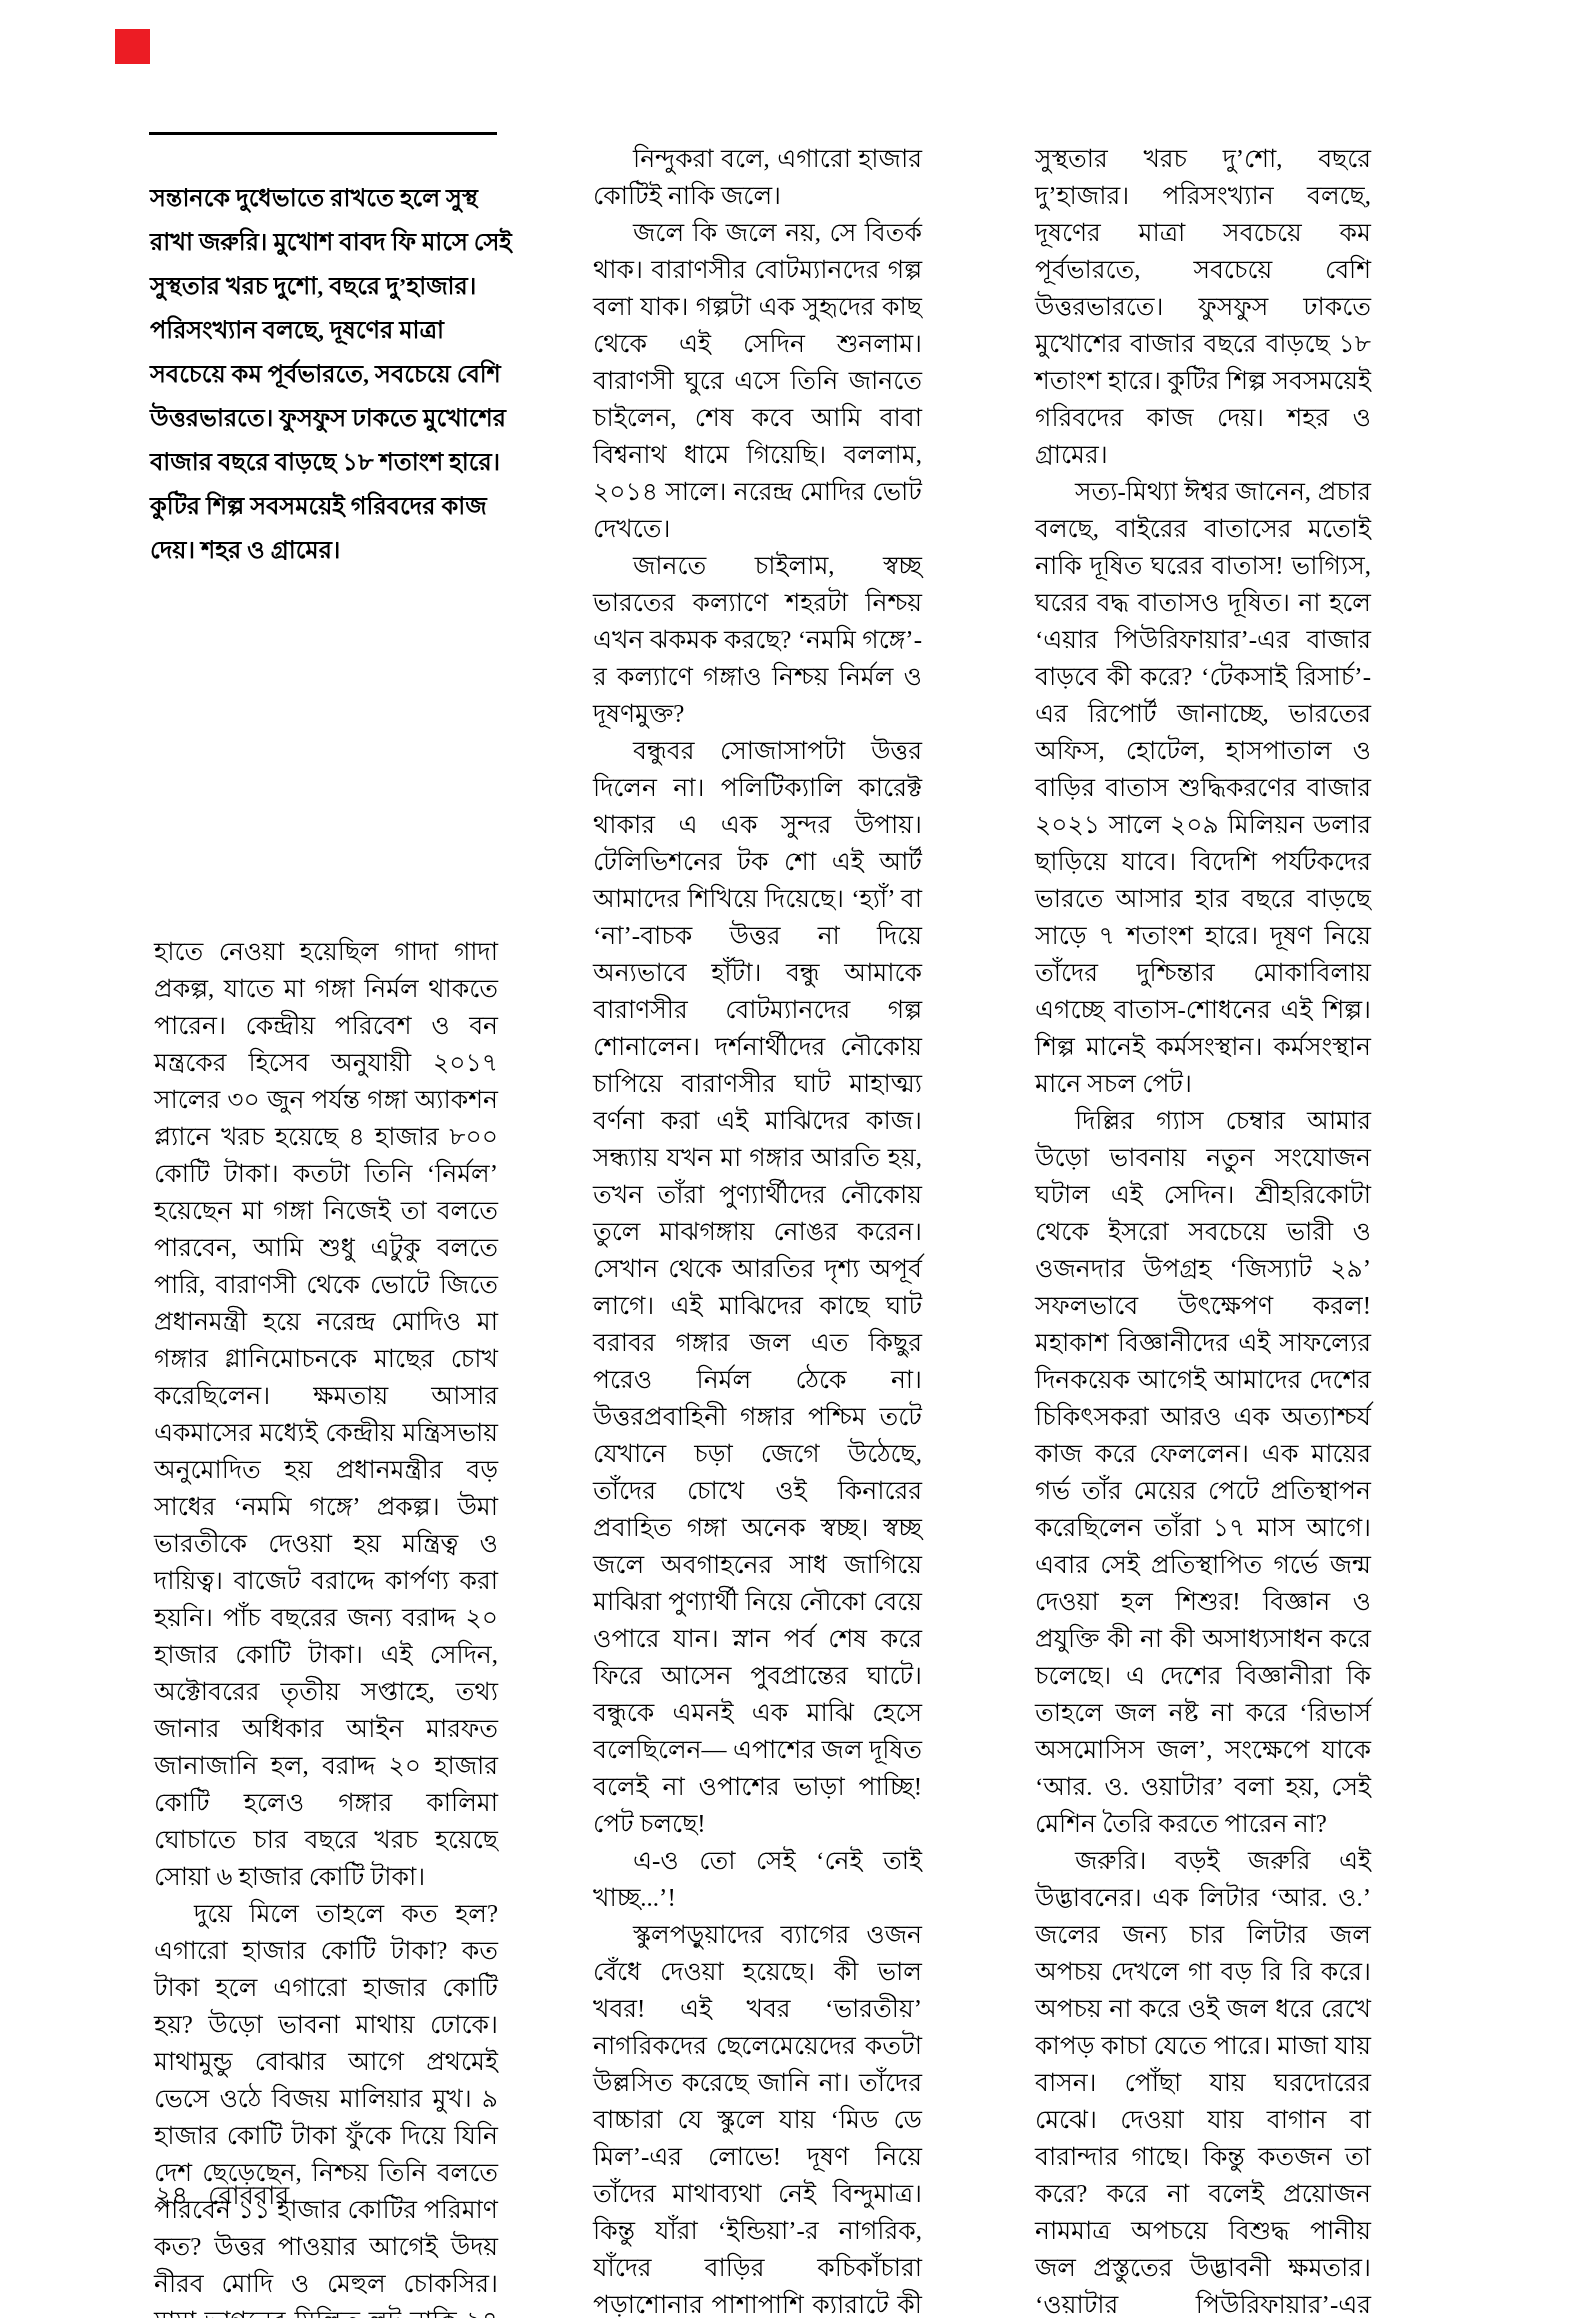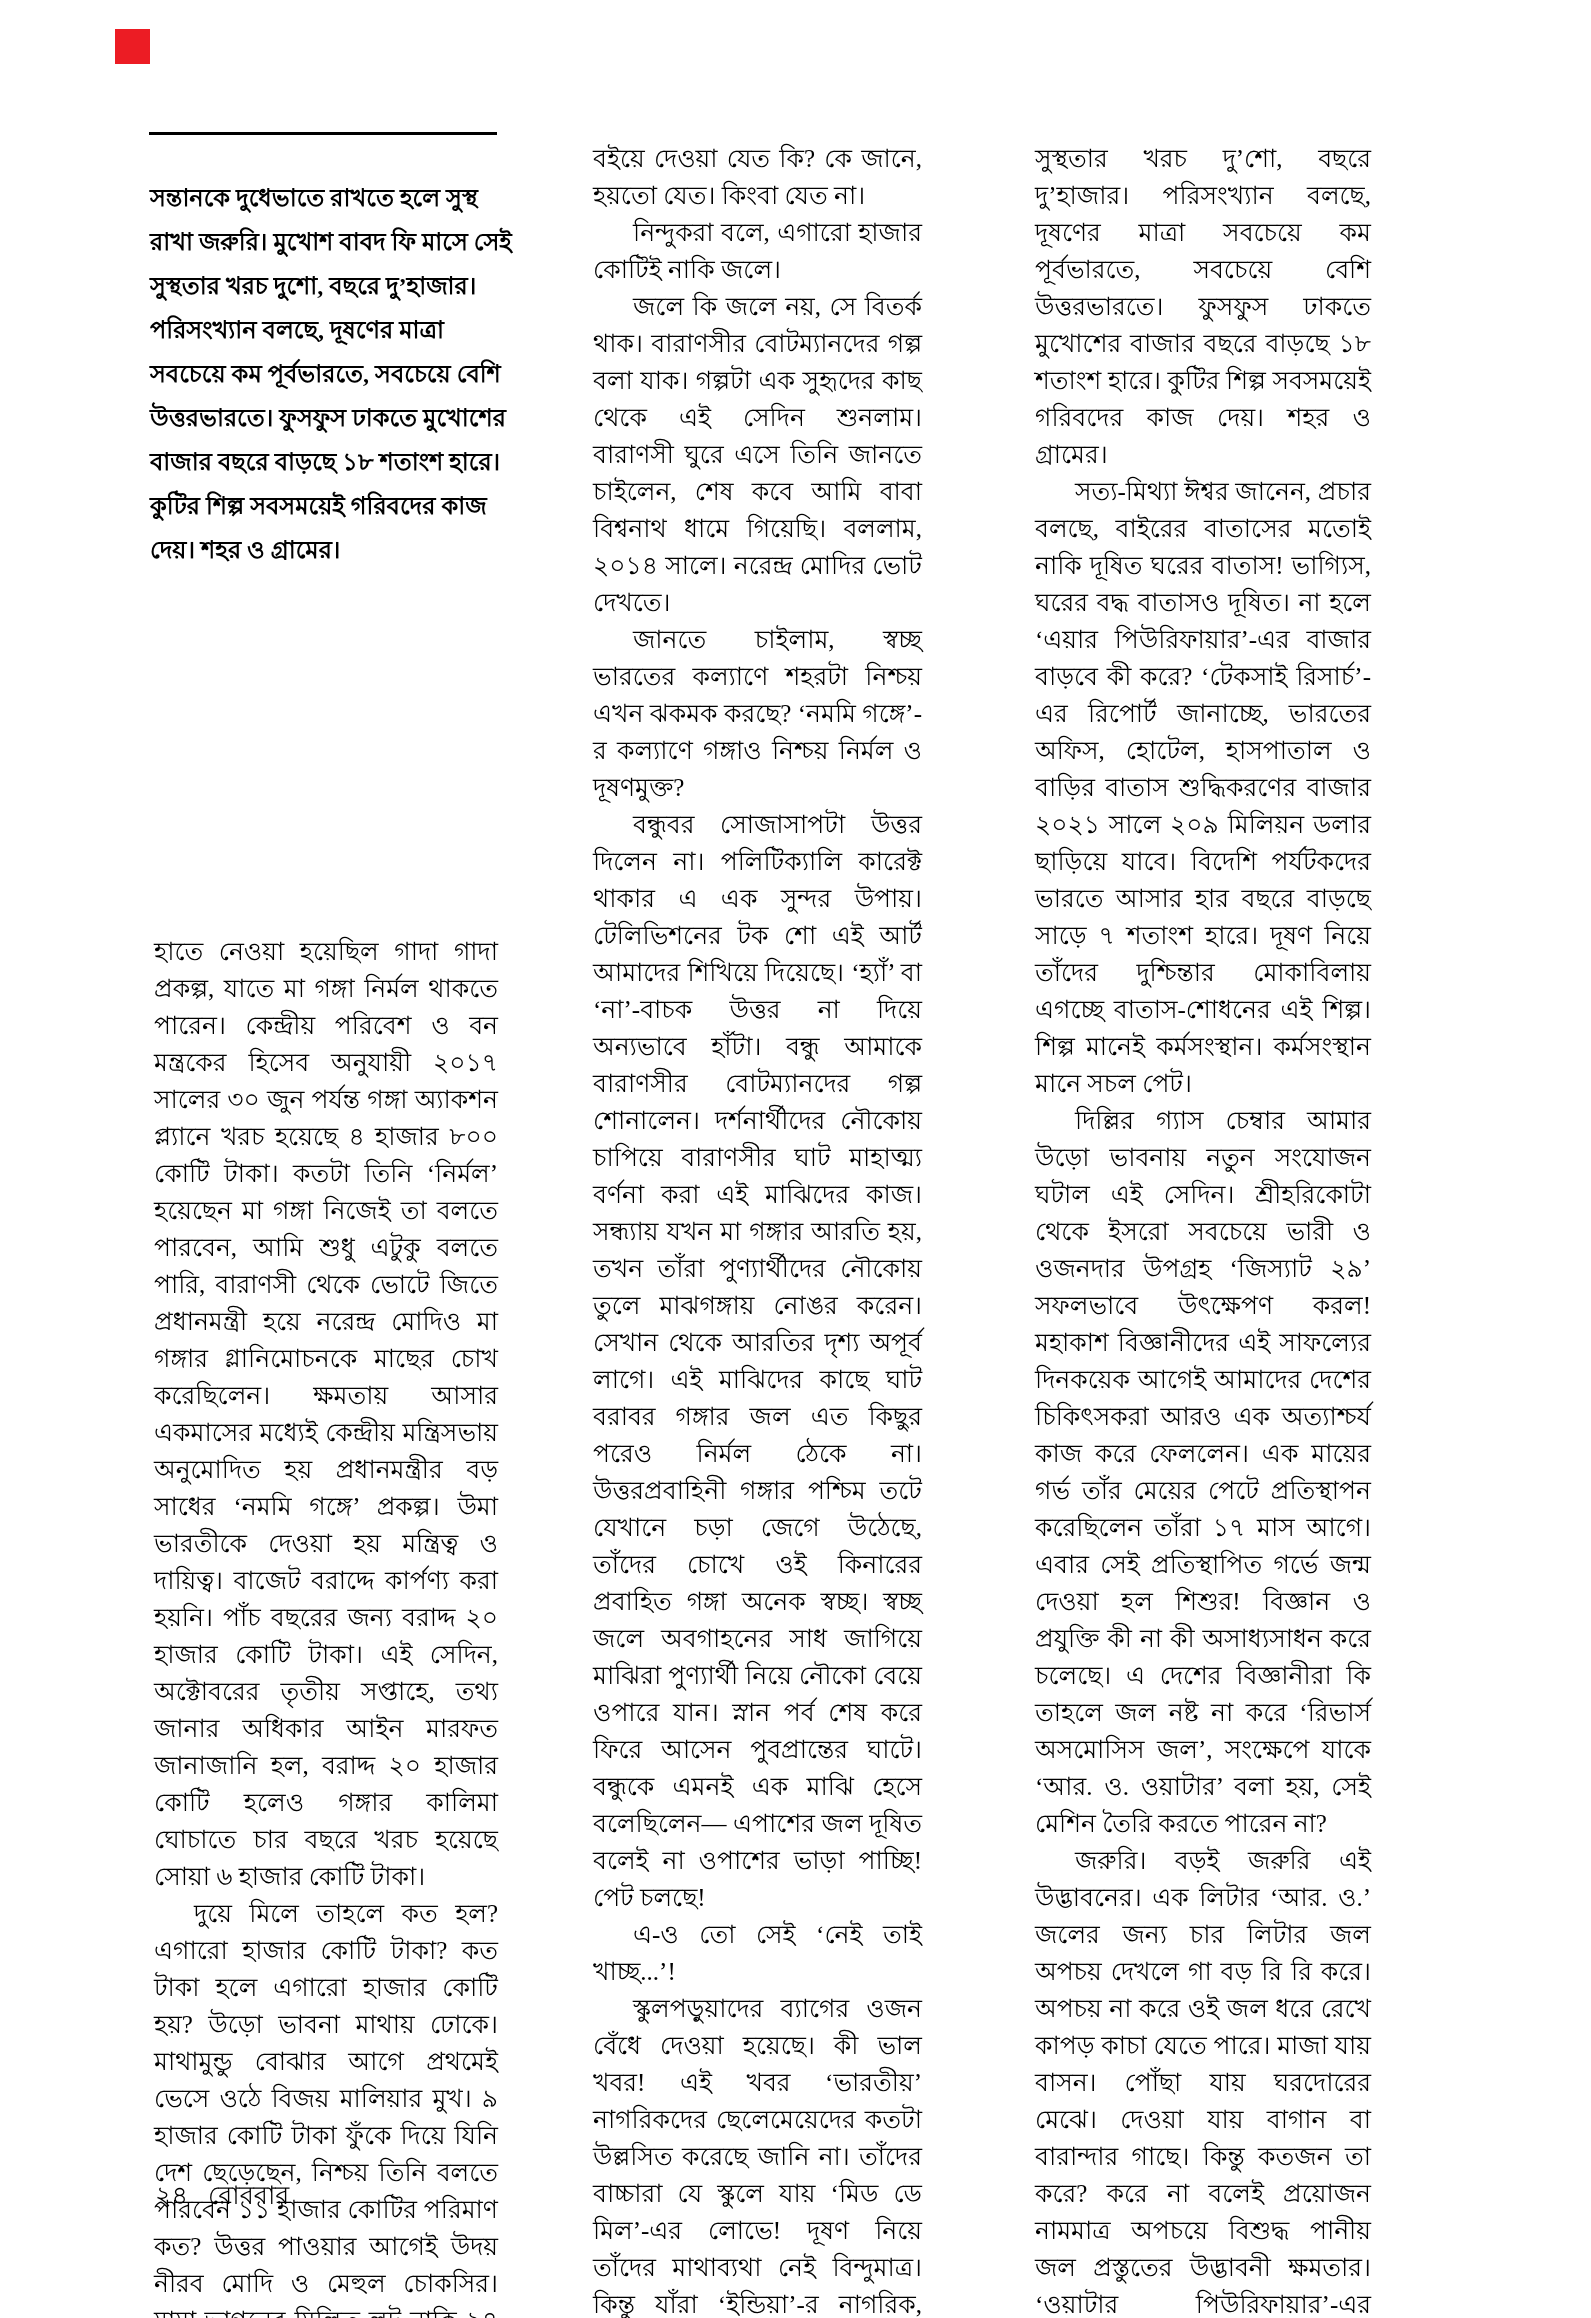--- a/index.html
+++ b/index.html
@@ -52,21 +52,20 @@
   <div class="rule"></div>
 
   <div class="pullquote">সন্তানকে দুধেভাতে রাখতে হলে সুস্থ রাখা জরুরি। মুখোশ বাবদ ফি মাসে সেই সুস্থতার খরচ দুশো, বছরে দু’হাজার। পরিসংখ্যান বলছে, দূষণের মাত্রা সবচেয়ে কম পূর্বভারতে, সবচেয়ে বেশি উত্তরভারতে। ফুসফুস ঢাকতে মুখোশের বাজার বছরে বাড়ছে ১৮ শতাংশ হারে। কুটির শিল্প সবসময়েই গরিবদের কাজ দেয়। শহর ও গ্রামের।</div>
 
   <div class="col col-left">
       <p class="para">হাতে নেওয়া হয়েছিল গাদা গাদা প্রকল্প, যাতে মা গঙ্গা নির্মল থাকতে পারেন। কেন্দ্রীয় পরিবেশ ও বন মন্ত্রকের হিসেব অনুযায়ী ২০১৭ সালের ৩০ জুন পর্যন্ত গঙ্গা অ্যাকশন প্ল্যানে খরচ হয়েছে ৪ হাজার ৮০০ কোটি টাকা। কতটা তিনি ‘নির্মল’ হয়েছেন মা গঙ্গা নিজেই তা বলতে পারবেন, আমি শুধু এটুকু বলতে পারি, বারাণসী থেকে ভোটে জিতে প্রধানমন্ত্রী হয়ে নরেন্দ্র মোদিও মা গঙ্গার গ্লানিমোচনকে মাছের চোখ করেছিলেন। ক্ষমতায় আসার একমাসের মধ্যেই কেন্দ্রীয় মন্ত্রিসভায় অনুমোদিত হয় প্রধানমন্ত্রীর বড় সাধের ‘নমমি গঙ্গে’ প্রকল্প। উমা ভারতীকে দেওয়া হয় মন্ত্রিত্ব ও দায়িত্ব। বাজেট বরাদ্দে কার্পণ্য করা হয়নি। পাঁচ বছরের জন্য বরাদ্দ ২০ হাজার কোটি টাকা। এই সেদিন, অক্টোবরের তৃতীয় সপ্তাহে, তথ্য জানার অধিকার আইন মারফত জানাজানি হল, বরাদ্দ ২০ হাজার কোটি হলেও গঙ্গার কালিমা ঘোচাতে চার বছরে খরচ হয়েছে সোয়া ৬ হাজার কোটি টাকা।</p>
       <p class="para indent">দুয়ে মিলে তাহলে কত হল? এগারো হাজার কোটি টাকা? কত টাকা হলে এগারো হাজার কোটি হয়? উড়ো ভাবনা মাথায় ঢোকে। মাথামুন্ডু বোঝার আগে প্রথমেই ভেসে ওঠে বিজয় মালিয়ার মুখ। ৯ হাজার কোটি টাকা ফুঁকে দিয়ে যিনি দেশ ছেড়েছেন, নিশ্চয় তিনি বলতে পারবেন ১১ হাজার কোটির পরিমাণ কত? উত্তর পাওয়ার আগেই উদয় নীরব মোদি ও মেহুল চোকসির। মামা-ভাগনের মিলিত লুট নাকি ২৪ থেকে ৩০ হাজার কোটি টাকার মতো! এই টাকায় দুধগঙ্গা</p>
     </div>
 
   <div class="col col-middle">
-      <p class="para">বইয়ে দেওয়া যেত কি? কে জানে, হয়তো যেত। কিংবা যেত না।</p>
       <p class="para indent">নিন্দুকরা বলে, এগারো হাজার কোটিই নাকি জলে।</p>
       <p class="para indent">জলে কি জলে নয়, সে বিতর্ক থাক। বারাণসীর বোটম্যানদের গল্প বলা যাক। গল্পটা এক সুহৃদের কাছ থেকে এই সেদিন শুনলাম। বারাণসী ঘুরে এসে তিনি জানতে চাইলেন, শেষ কবে আমি বাবা বিশ্বনাথ ধামে গিয়েছি। বললাম, ২০১৪ সালে। নরেন্দ্র মোদির ভোট দেখতে।</p>
       <p class="para indent">জানতে চাইলাম, স্বচ্ছ ভারতের কল্যাণে শহরটা নিশ্চয় এখন ঝকমক করছে? ‘নমমি গঙ্গে’-র কল্যাণে গঙ্গাও নিশ্চয় নির্মল ও দূষণমুক্ত?</p>
       <p class="para indent">বন্ধুবর সোজাসাপটা উত্তর দিলেন না। পলিটিক্যালি কারেক্ট থাকার এ এক সুন্দর উপায়। টেলিভিশনের টক শো এই আর্ট আমাদের শিখিয়ে দিয়েছে। ‘হ্যাঁ’ বা ‘না’-বাচক উত্তর না দিয়ে অন্যভাবে হাঁটা। বন্ধু আমাকে বারাণসীর বোটম্যানদের গল্প শোনালেন। দর্শনার্থীদের নৌকোয় চাপিয়ে বারাণসীর ঘাট মাহাত্ম্য বর্ণনা করা এই মাঝিদের কাজ। সন্ধ্যায় যখন মা গঙ্গার আরতি হয়, তখন তাঁরা পুণ্যার্থীদের নৌকোয় তুলে মাঝগঙ্গায় নোঙর করেন। সেখান থেকে আরতির দৃশ্য অপূর্ব লাগে। এই মাঝিদের কাছে ঘাট বরাবর গঙ্গার জল এত কিছুর পরেও নির্মল ঠেকে না। উত্তরপ্রবাহিনী গঙ্গার পশ্চিম তটে যেখানে চড়া জেগে উঠেছে, তাঁদের চোখে ওই কিনারের প্রবাহিত গঙ্গা অনেক স্বচ্ছ। স্বচ্ছ জলে অবগাহনের সাধ জাগিয়ে মাঝিরা পুণ্যার্থী নিয়ে নৌকো বেয়ে ওপারে যান। স্নান পর্ব শেষ করে ফিরে আসেন পুবপ্রান্তের ঘাটে। বন্ধুকে এমনই এক মাঝি হেসে বলেছিলেন— এপাশের জল দূষিত বলেই না ওপাশের ভাড়া পাচ্ছি! পেট চলছে!</p>
       <p class="para indent">এ-ও তো সেই ‘নেই তাই খাচ্ছ...’!</p>
       <p class="para indent">স্কুলপড়ুয়াদের ব্যাগের ওজন বেঁধে দেওয়া হয়েছে। কী ভাল খবর! এই খবর ‘ভারতীয়’ নাগরিকদের ছেলেমেয়েদের কতটা উল্লসিত করেছে জানি না। তাঁদের বাচ্চারা যে স্কুলে যায় ‘মিড ডে মিল’-এর লোভে! দূষণ নিয়ে তাঁদের মাথাব্যথা নেই বিন্দুমাত্র। কিন্তু যাঁরা ‘ইন্ডিয়া’-র নাগরিক, যাঁদের বাড়ির কচিকাঁচারা পড়াশোনার পাশাপাশি ক্যারাটে কী ক্রিকেট শেখে, গান গায়, মাস্টার রেখে আঁকিবুঁকি করে, তাঁরা বেজায় খুশি। ব্যাগের ভারে তাদের নুইয়ে পড়তে হবে না। এসব ‘ইন্ডিয়ান’ বাবা ও মায়েরা ইদানীং ছেলেমেয়েদের হাতে তুলে দিচ্ছেন নাক-মুখ ঢাকা মুখোশ। সন্তানকে দুধেভাতে রাখতে হলে সুস্থ রাখা জরুরি। মুখোশ বাবদ ফি মাসে সেই</p>
     </div>
 
   <div class="col col-right">
       <p class="para">সুস্থতার খরচ দু’শো, বছরে দু’হাজার। পরিসংখ্যান বলছে, দূষণের মাত্রা সবচেয়ে কম পূর্বভারতে, সবচেয়ে বেশি উত্তরভারতে। ফুসফুস ঢাকতে মুখোশের বাজার বছরে বাড়ছে ১৮ শতাংশ হারে। কুটির শিল্প সবসময়েই গরিবদের কাজ দেয়। শহর ও গ্রামের।</p>

